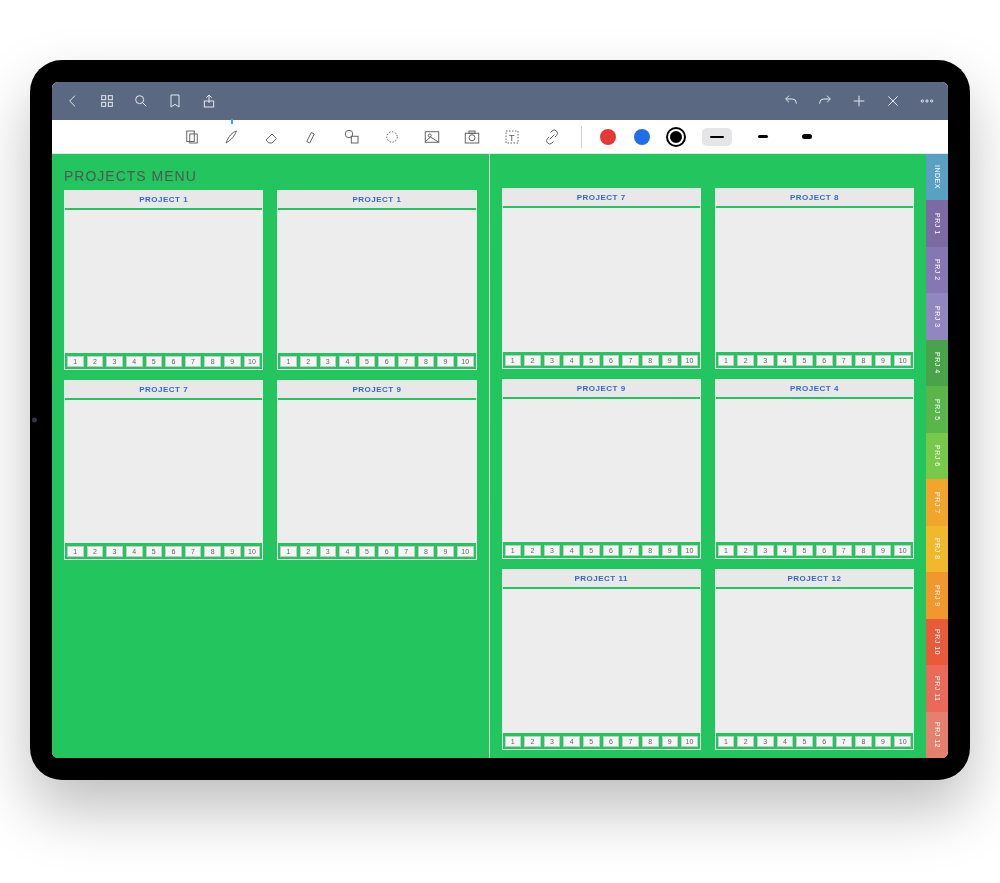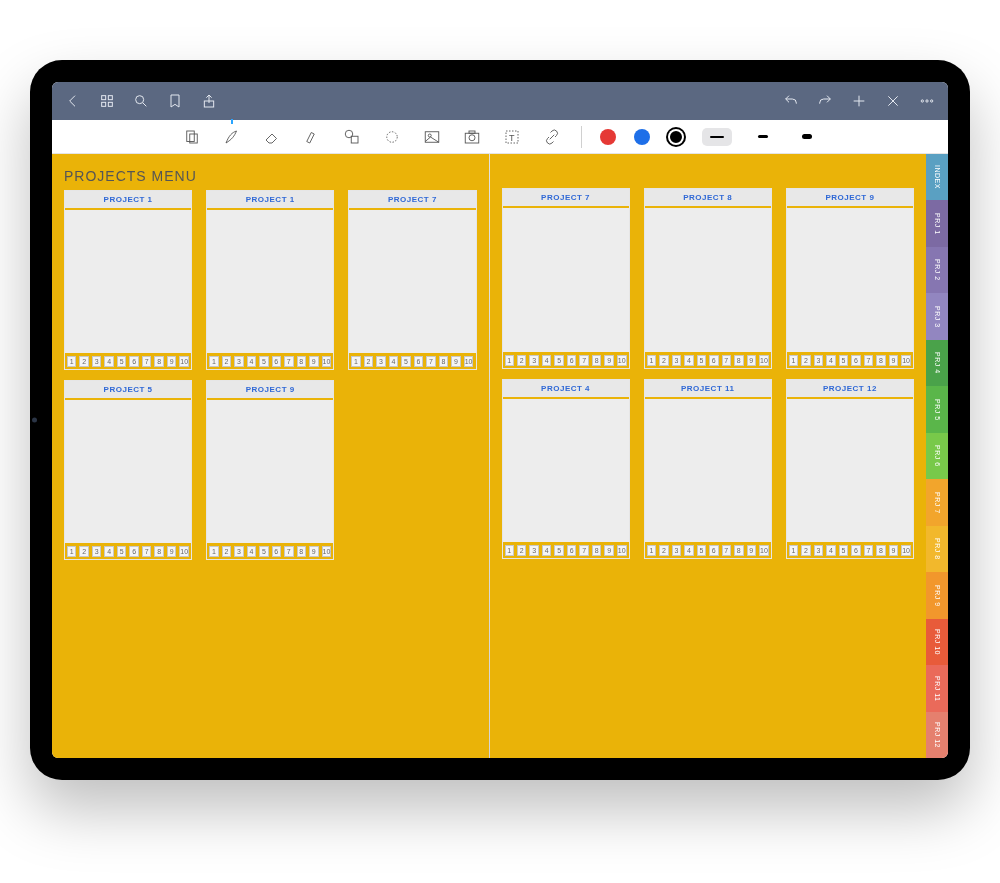--- a/index.html
+++ b/index.html
@@ -90,37 +90,37 @@
   .stroke-chip{
     height:18px; border-radius:5px;
     display:flex; align-items:center; justify-content:center;
     padding:0 8px; background:#e5e5e7; cursor:pointer;
   }
   .stroke-sample{ background:#000; border-radius:3px;}
   
   .content-row{ flex:1; display:flex; overflow:hidden;}
   .page{
     flex:1;
-    background:#eab308;
+    background:#22c55e;
     position:relative;
     display:flex;
     flex-direction:column;
     padding:14px 12px 8px;
   }
   .page-divider{
     width:1px; background:linear-gradient(#e0e0e0,#d4d4d4);
     box-shadow: 1px 0 3px rgba(0,0,0,0.05), -1px 0 3px rgba(0,0,0,0.05);
   }
   .page-title{
     font-size:14px; letter-spacing:1px; color:#555; margin-bottom:6px;
     font-weight:400;
   }
   .card-grid{
     display:grid;
-    grid-template-columns:1fr 1fr 1fr;
+    grid-template-columns:1fr 1fr;
     grid-template-rows:repeat(3,1fr);
     gap:10px 14px;
     flex:1;
   }
   .card{
     display:flex; flex-direction:column;
     border:1px solid #e6e6e6;
   }
   .card-head{
     background:#e8e8e8;
@@ -345,36 +345,20 @@
                 <div class="page-chip">5</div>
                 <div class="page-chip">6</div>
                 <div class="page-chip">7</div>
                 <div class="page-chip">8</div>
                 <div class="page-chip">9</div>
                 <div class="page-chip">10</div>
               </div>
             </div>
             <div class="card">
               <div class="card-head">PROJECT 7</div>
-              <div class="card-body"></div>
-              <div class="card-footer">
-                <div class="page-chip">1</div>
-                <div class="page-chip">2</div>
-                <div class="page-chip">3</div>
-                <div class="page-chip">4</div>
-                <div class="page-chip">5</div>
-                <div class="page-chip">6</div>
-                <div class="page-chip">7</div>
-                <div class="page-chip">8</div>
-                <div class="page-chip">9</div>
-                <div class="page-chip">10</div>
-              </div>
-            </div>
-            <div class="card">
-              <div class="card-head">PROJECT 5</div>
               <div class="card-body"></div>
               <div class="card-footer">
                 <div class="page-chip">1</div>
                 <div class="page-chip">2</div>
                 <div class="page-chip">3</div>
                 <div class="page-chip">4</div>
                 <div class="page-chip">5</div>
                 <div class="page-chip">6</div>
                 <div class="page-chip">7</div>
                 <div class="page-chip">8</div>

